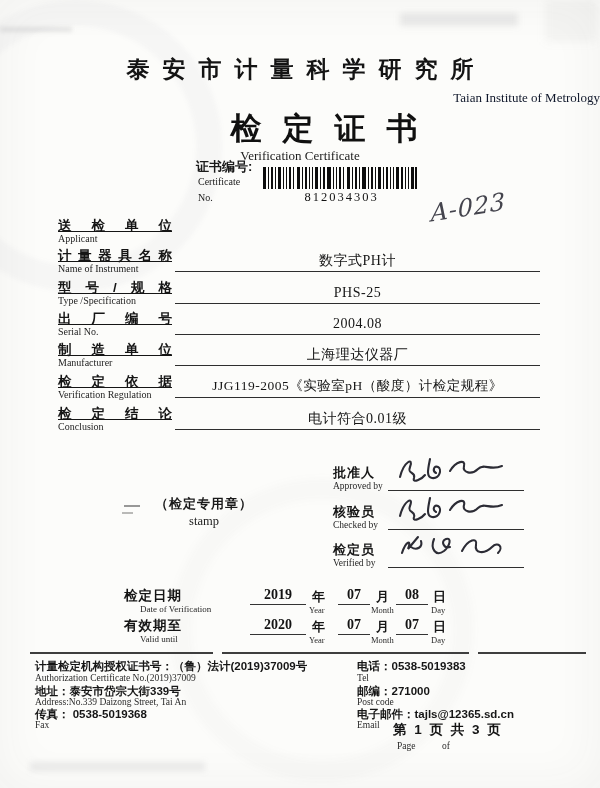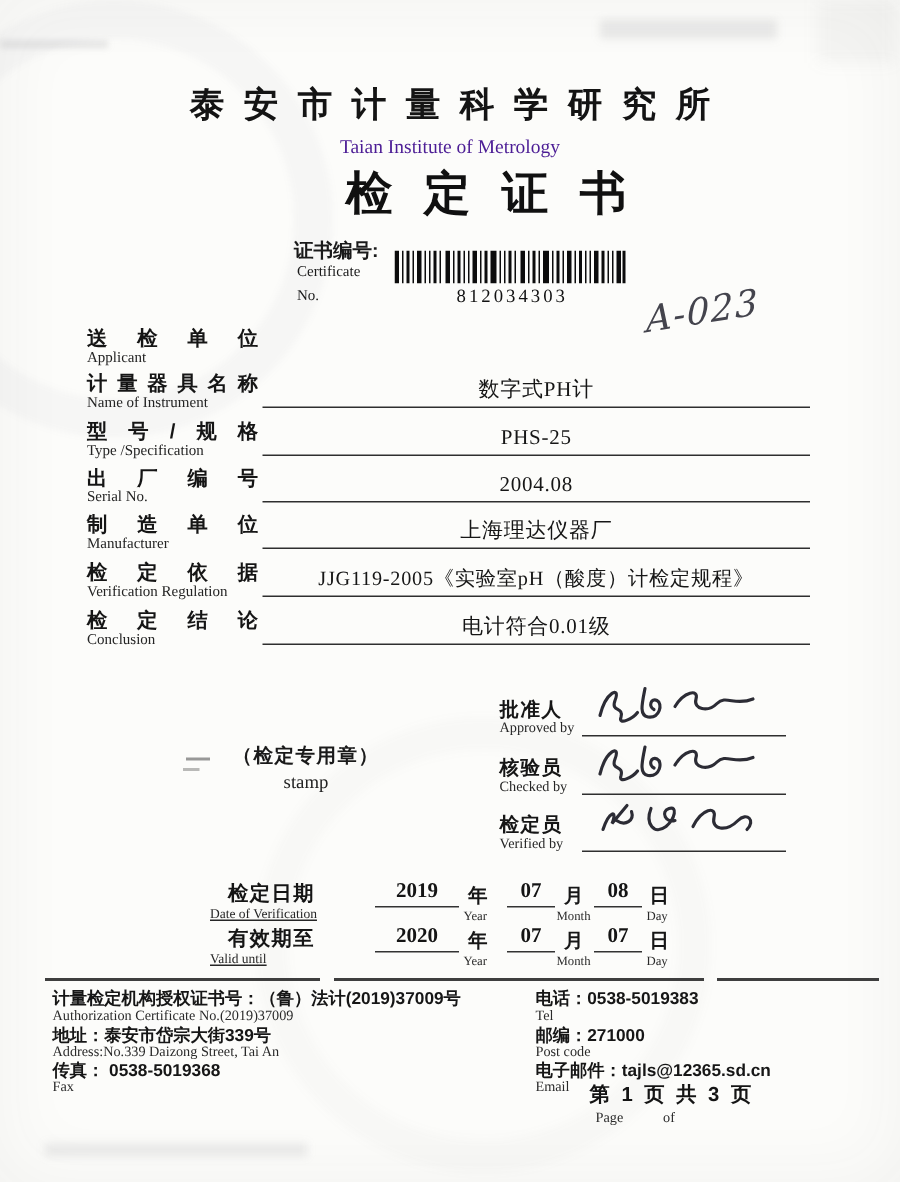--- a/index.html
+++ b/index.html
@@ -4,54 +4,54 @@
 <style>
   html,body{margin:0;padding:0;}
   body{width:600px;height:788px;overflow:hidden;background:#e9e9e7;}
   .paper{position:relative;width:600px;height:788px;background:#fcfcfa;overflow:hidden;
          box-shadow:inset 0 0 50px rgba(60,60,60,0.05);
          font-family:"Liberation Sans",sans-serif;color:#1a1a1a;}
   .abs{position:absolute;}
   .center{left:0;right:0;text-align:center;}
   
   .org-cn{top:56px;font:700 23px/1.2 "Liberation Sans",sans-serif;letter-spacing:13px;text-indent:13px;color:#141414;}
-  .org-en{top:91px;font:13px/1.1 "Liberation Serif",serif;color:#4c1d95;}
+  .org-en{top:91px;font:13px/1.1 "Liberation Serif",serif;color:#0f172a;text-align:right;}
   .title-cn{top:110px;font:700 31px/1.2 "Liberation Sans",sans-serif;letter-spacing:21px;text-indent:21px;color:#101010;padding-left:48px;}
   .title-en{top:149px;font:13px/1.1 "Liberation Serif",serif;color:#1c1c1c;}
   
   .certno-cn{left:196px;top:160px;font:700 13px/1 "Liberation Sans",sans-serif;}
   .certno-en1{left:198px;top:177px;font:10px/1 "Liberation Serif",serif;text-align:right;}
   .certno-en2{left:198px;top:193px;font:10px/1 "Liberation Serif",serif;}
   .barcode{left:263px;top:167px;}
   .barcode-num{left:263px;top:191px;width:157px;text-align:center;
                font:12.5px/1.1 "Liberation Serif",serif;letter-spacing:2px;color:#121212;}
   .handwrite{left:430px;top:192px;width:120px;
              font:italic 24px/1 "DejaVu Serif",serif;color:#44444d;letter-spacing:1px;
              transform:rotate(-9deg) skewX(-8deg);}
   
   .frow{position:absolute;left:58px;width:482px;height:30px;}
   .frow .cn-label{position:absolute;left:0;top:1px;width:114px;
       font:700 13.5px/1.15 "Liberation Sans",sans-serif;color:#151515;
-      text-align:justify;text-align-last:justify;}
+      text-align:justify;text-align-last:justify;text-decoration:underline;}
   .frow .en-label{position:absolute;left:0;top:17px;font:10px/1.05 "Liberation Serif",serif;color:#242424;white-space:nowrap;}
   .frow .value{position:absolute;left:117px;top:0;width:365px;height:25px;
       border-bottom:1px solid #2e2e2e;display:flex;align-items:flex-end;justify-content:center;
       font:14px/1.1 "Liberation Serif",serif;color:#161616;padding-bottom:3px;box-sizing:border-box;letter-spacing:0.5px;}
   
   .stamp-note{left:146px;top:497px;width:116px;text-align:center;}
   .stamp-cn{font:700 13px/1 "Liberation Sans",sans-serif;letter-spacing:1px;color:#1a1a1a;}
   .stamp-en{margin-top:5px;font:12.5px/1 "Liberation Serif",serif;color:#222;}
   
   .sig-label-cn{left:333px;font:700 13px/1 "Liberation Sans",sans-serif;color:#161616;letter-spacing:1px;}
   .sig-label-en{left:333px;font:9.5px/1 "Liberation Serif",serif;color:#262626;}
   .sig-line{left:388px;width:136px;height:1px;background:#2f2f2f;}
   .sig-svg{left:392px;}
   
-  .date-label-cn{left:152px;font:700 13.5px/1 "Liberation Sans",sans-serif;letter-spacing:1px;color:#151515;}
-  .date-label-en{left:140px;font:9px/1 "Liberation Serif",serif;color:#262626;text-decoration:underline;}
+  .date-label-cn{left:124px;font:700 13.5px/1 "Liberation Sans",sans-serif;letter-spacing:1px;color:#151515;}
+  .date-label-en{left:140px;font:9px/1 "Liberation Serif",serif;color:#262626;}
   .date-val{width:56px;text-align:center;border-bottom:1px solid #333;
             font:600 14px/1 "Liberation Serif",serif;color:#141414;padding-bottom:2px;}
   .date-unit-cn{font:700 13px/1 "Liberation Sans",sans-serif;color:#161616;}
   .date-unit-en{font:8.5px/1 "Liberation Serif",serif;color:#2a2a2a;}
   
   .divider{left:30px;top:652px;width:556px;height:1.5px;
      background:linear-gradient(90deg,#3e3e3e 0%,#3e3e3e 33%,transparent 33%,transparent 34.6%,#3e3e3e 34.6%,#3e3e3e 79%,transparent 79%,transparent 80.6%,#3e3e3e 80.6%,#3e3e3e 100%);}
   .foot-cn{font:600 11.5px/1 "Liberation Sans",sans-serif;color:#161616;white-space:nowrap;}
   .foot-en{font:9.5px/1 "Liberation Serif",serif;color:#2a2a2a;white-space:nowrap;}
   .page-cn{left:393px;top:723px;font:700 13.5px/1 "Liberation Sans",sans-serif;letter-spacing:2px;color:#141414;}
@@ -79,20 +79,21 @@
   <div class="abs smudge-top"></div>
   <div class="abs streak-tl"></div>
   <div class="abs smudge-bottom"></div>
   <div class="abs smudge-tr"></div>
   <div class="abs dash1"></div>
   <div class="abs dash2"></div>
 
   <div class="abs center org-cn">泰安市计量科学研究所</div>
   <div class="abs center org-en">Taian Institute of Metrology</div>
   <div class="abs center title-cn">检定证书</div>
+  <div class="abs center title-en">Verification Certificate</div>
 
   <div class="abs certno-cn">证书编号:</div>
   <div class="abs certno-en1">Certificate</div>
   <div class="abs certno-en2">No.</div>
   <svg class="abs barcode" width="157" height="22" viewBox="0 0 157 22">
     <g fill="#0c0c0c">
       <rect x="0" width="3" height="22"></rect>
         <rect x="5" width="1" height="22"></rect>
         <rect x="8" width="2" height="22"></rect>
       <rect x="12" width="1" height="22"></rect>

